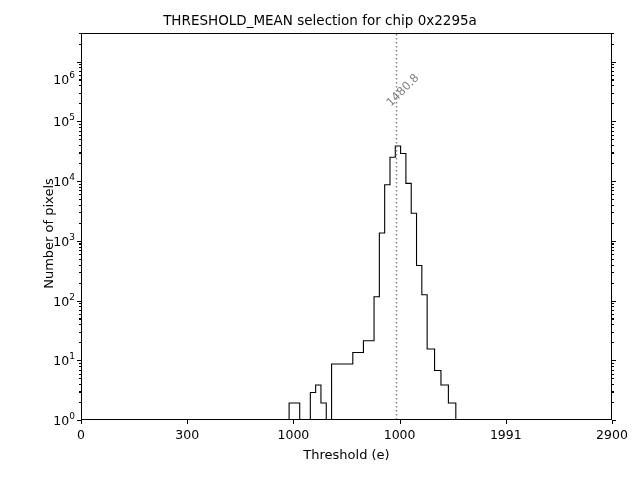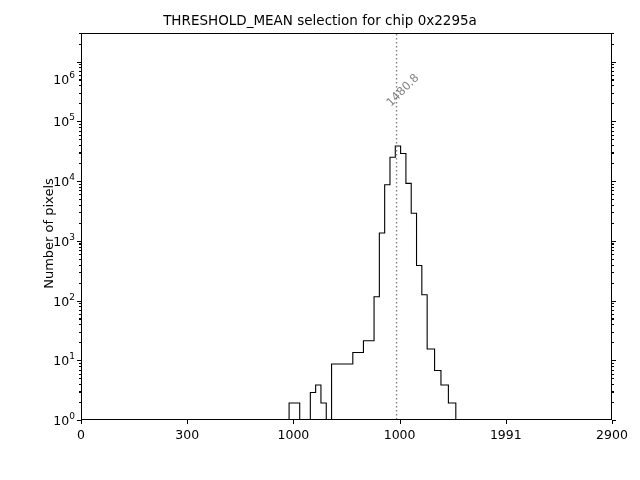--- a/index.html
+++ b/index.html
@@ -258,16 +258,17 @@
       <div class="tick-mark ytick-minor" style="top: 67.2977px; left: 78.7px;"></div>
       <div class="tick-mark ytick-minor" style="top: 67.2977px; left: 612px;"></div>
       <div class="tick-mark ytick-minor" style="top: 64.2414px; left: 78.7px;"></div>
       <div class="tick-mark ytick-minor" style="top: 64.2414px; left: 612px;"></div>
       <div class="tick-mark ytick-minor" style="top: 43.5212px; left: 78.7px;"></div>
       <div class="tick-mark ytick-minor" style="top: 43.5212px; left: 612px;"></div>
       <div class="tick-mark ytick-minor" style="top: 33px; left: 78.7px;"></div>
       <div class="tick-mark ytick-minor" style="top: 33px; left: 612px;"></div>
     </div>
 
+  <div id="xlabel">Threshold (e)</div>
   <div id="ylabel">Number of pixels</div>
 
 <div id="vline-label" style="left: 392.522px; top: 95px; transform: rotate(-45deg);">1480.8</div>
   </div>
 
 </body></html>

